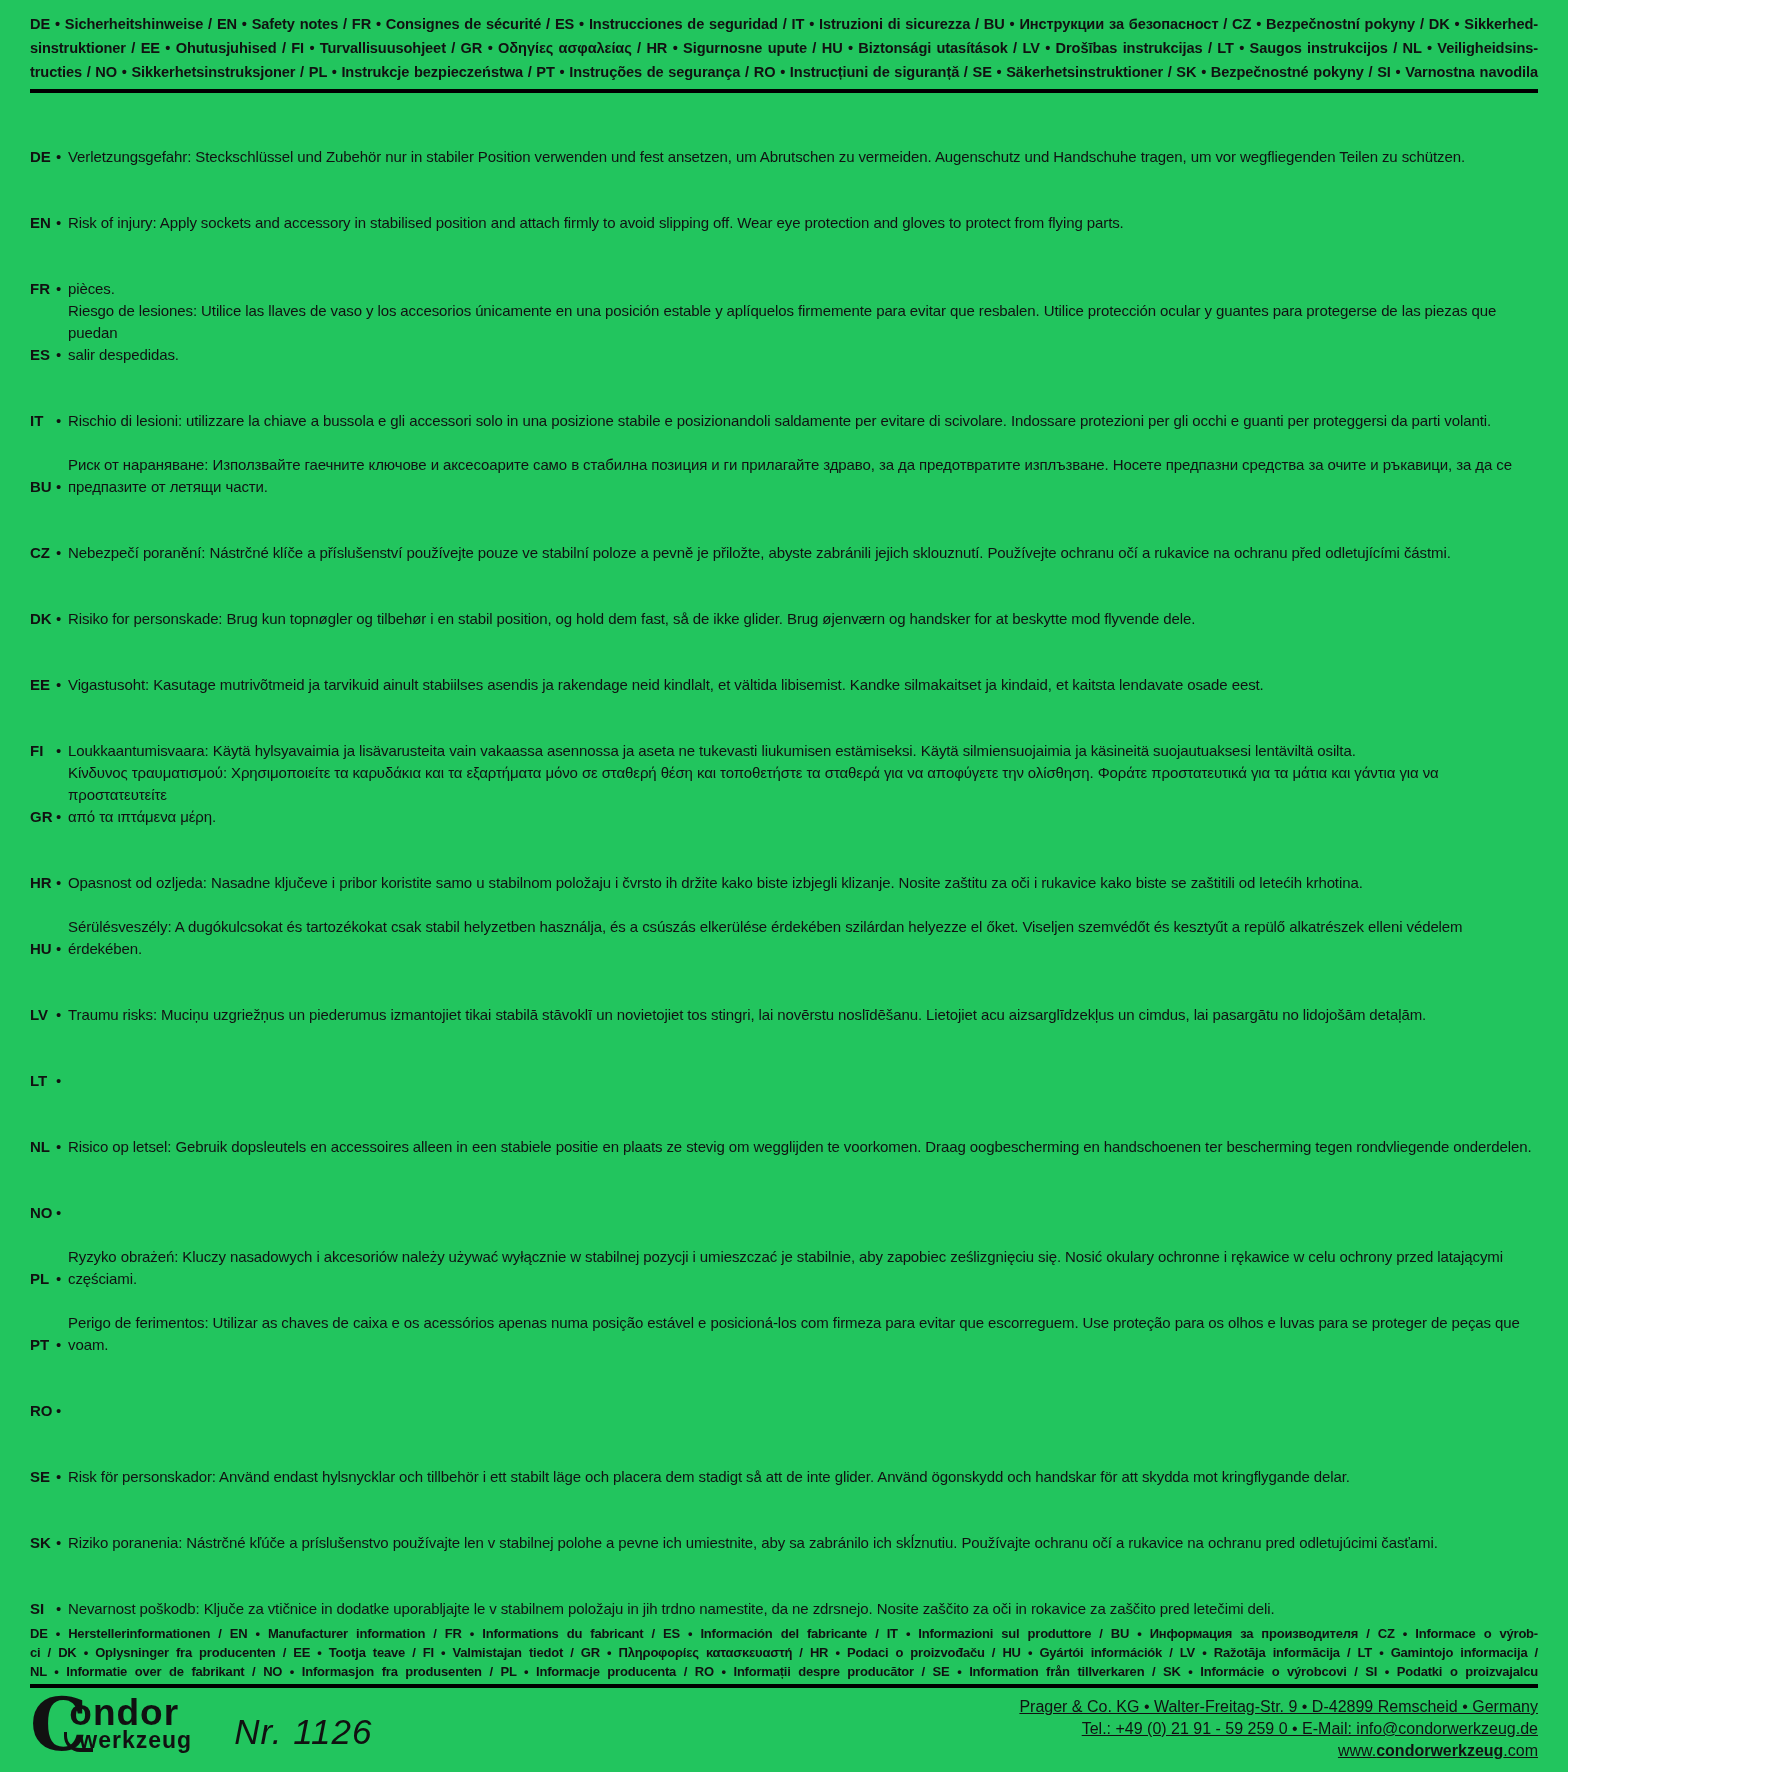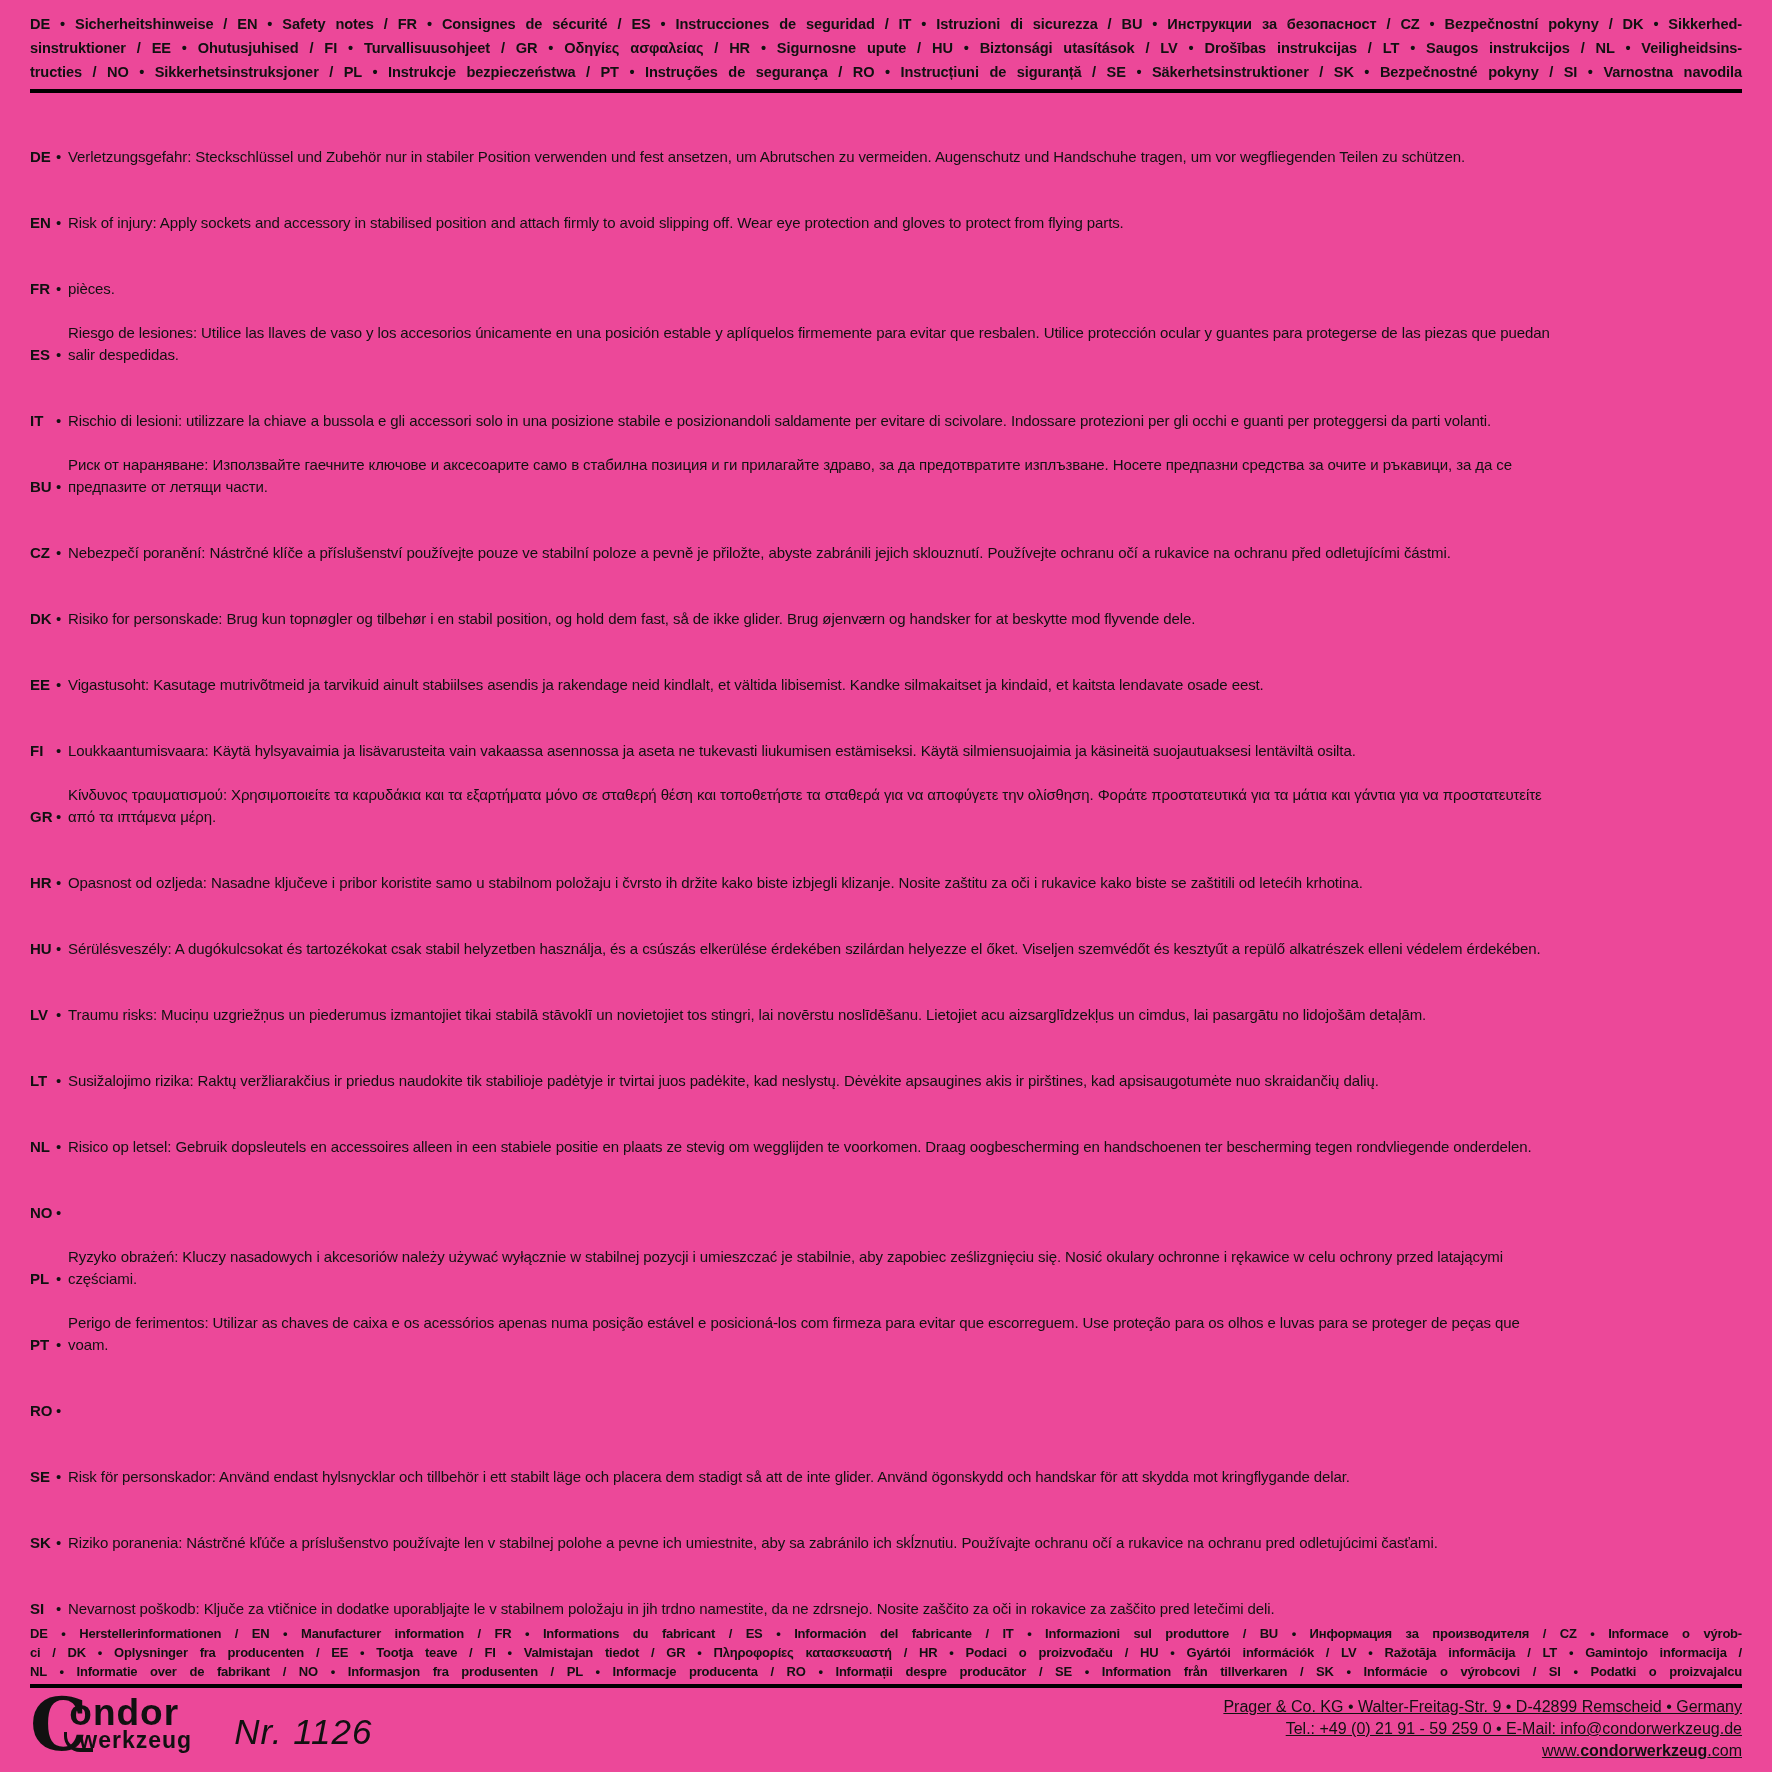--- a/index.html
+++ b/index.html
@@ -1,17 +1,17 @@
 <!DOCTYPE html>
 <html><head>
 <meta charset="utf-8">
 <style>
   html,body{margin:0;padding:0;background:#fff;}
   body{width:1772px;height:1772px;font-family:"Liberation Sans",sans-serif;color:#111;}
-  .page{box-sizing:border-box;width:1772px;height:1772px;padding:12px 30px 0 30px;overflow:hidden;background:#ec4899;}
+  .page{box-sizing:border-box;width:1568px;height:1772px;padding:12px 30px 0 30px;overflow:hidden;background:#22c55e;}
 
   
   .hdr-line{font-size:14.6px;font-weight:bold;line-height:24px;letter-spacing:-0.1px;
             text-align:justify;text-align-last:justify;white-space:normal;}
   .rule{height:4px;background:#000;border:0;margin:0;}
   .rule-top{margin-top:5px;}
 
   
   .notes{margin-top:9px;}
   .note-row{display:flex;height:66px;align-items:flex-end;font-size:15px;line-height:22px;}
@@ -151,23 +151,20 @@
       <div class="note-row">
         <span class="note-code">LV</span>
         <span class="note-bullet">•</span>
         <div class="note-text">
           <div>Traumu risks: Muciņu uzgriežņus un piederumus izmantojiet tikai stabilā stāvoklī un novietojiet tos stingri, lai novērstu noslīdēšanu. Lietojiet acu aizsarglīdzekļus un cimdus, lai pasargātu no lidojošām detaļām.</div>
         </div>
       </div>
       <div class="note-row">
         <span class="note-code">LT</span>
         <span class="note-bullet">•</span>
-        <div class="note-text">
-          <div>Susižalojimo rizika: Raktų veržliarakčius ir priedus naudokite tik stabilioje padėtyje ir tvirtai juos padėkite, kad neslystų. Dėvėkite apsaugines akis ir pirštines, kad apsisaugotumėte nuo skraidančių dalių.</div>
-        </div>
       </div>
       <div class="note-row">
         <span class="note-code">NL</span>
         <span class="note-bullet">•</span>
         <div class="note-text">
           <div>Risico op letsel: Gebruik dopsleutels en accessoires alleen in een stabiele positie en plaats ze stevig om wegglijden te voorkomen. Draag oogbescherming en handschoenen ter bescherming tegen rondvliegende onderdelen.</div>
         </div>
       </div>
       <div class="note-row">
         <span class="note-code">NO</span>

